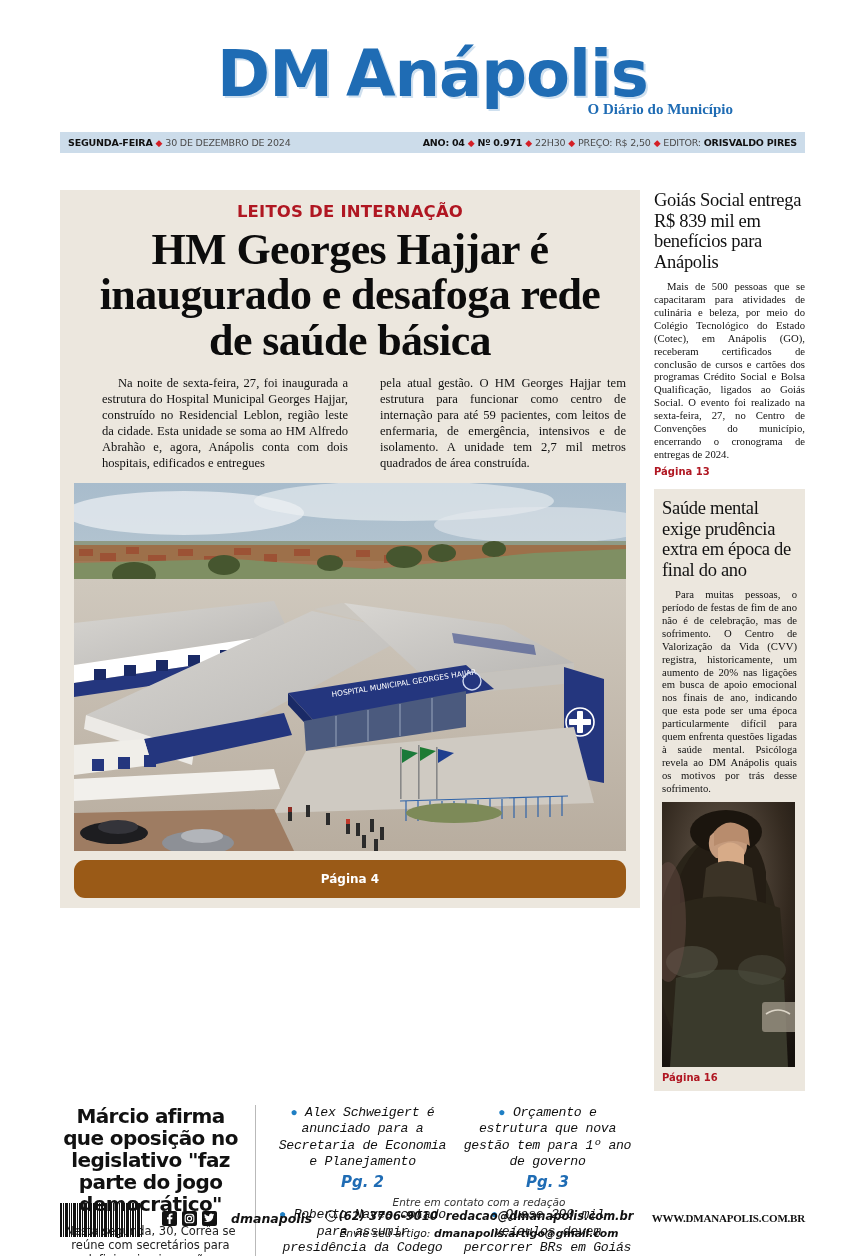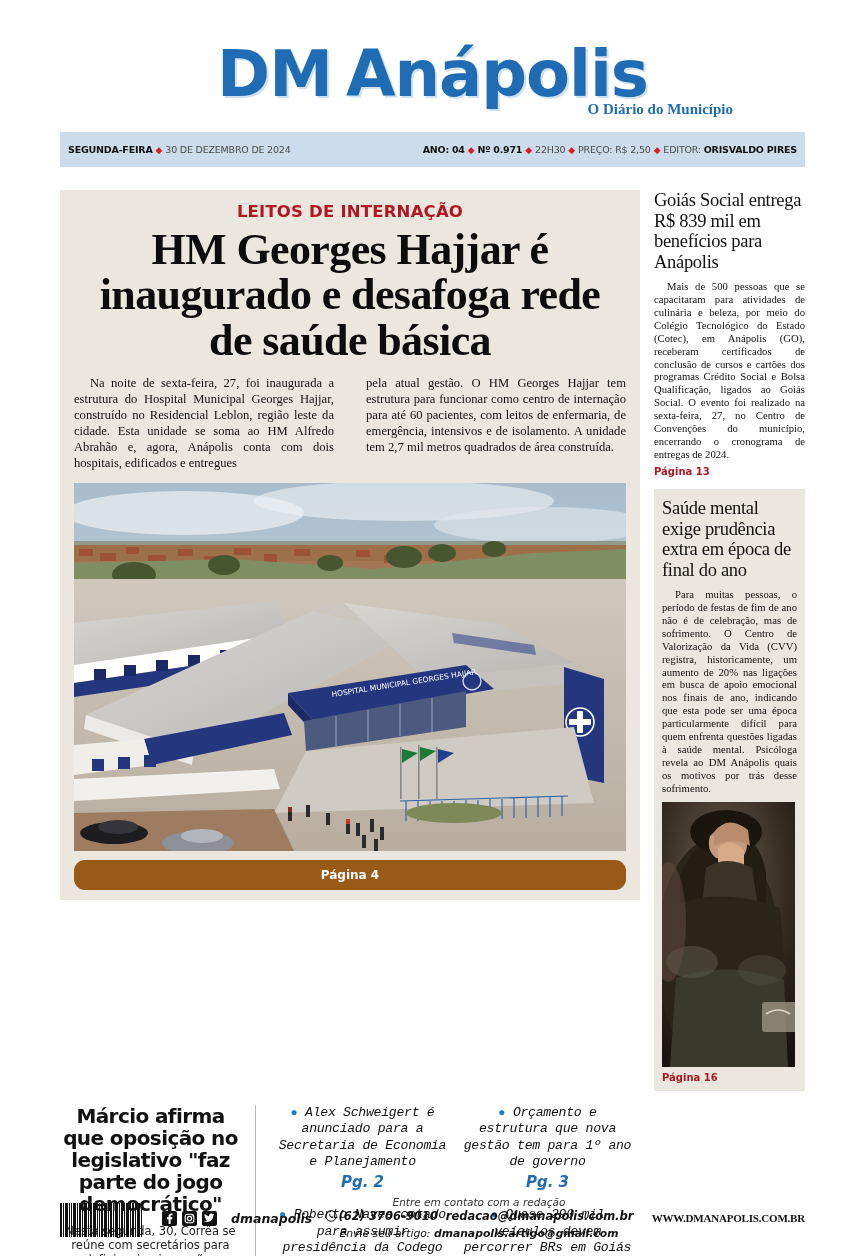--- a/index.html
+++ b/index.html
@@ -16,21 +16,21 @@
   }
   .logo .sp{display:inline-block;width:14px;}
   .tagline{
     font-family:"Liberation Serif",serif;font-weight:bold;
     font-size:15px;color:#1f6cb4;margin-top:-4px;
     padding-right:132px;text-align:right;
   }
 
   
   .datebar{
-    margin:14px 60px 0 60px;height:35px;background:#ccdcea;
+    margin:14px 60px 0 60px;height:21px;background:#ccdcea;
     display:flex;align-items:center;justify-content:space-between;
     padding:0 8px;box-sizing:border-box;
     font-family:"DejaVu Sans",sans-serif;font-size:9.5px;color:#4b4b4b;
     letter-spacing:-.2px;white-space:nowrap;
   }
   .datebar b{color:#111;}
   .dia{color:#d41f26;font-size:9px;padding:0 3px;}
 
   
   .grid{position:absolute;left:60px;top:190px;width:745px;}
@@ -40,29 +40,29 @@
   .lead{width:580px;background:#ece7de;padding:12px 14px 10px 14px;box-sizing:border-box;}
   .kicker{
     font-family:"DejaVu Sans",sans-serif;font-weight:bold;font-size:16.5px;
     color:#b01722;text-align:center;letter-spacing:.2px;margin-bottom:6px;
   }
   .lead-head{
     font-family:"Liberation Serif",serif;font-weight:bold;
     font-size:44px;line-height:1.03;text-align:center;color:#0c0c0c;
     letter-spacing:-.6px;margin:2px 0 12px 0;
   }
-  .lead-cols{display:flex;gap:32px;font-size:12.6px;line-height:1.28;text-align:justify;}
+  .lead-cols{display:flex;gap:32px;font-size:12.6px;line-height:1.28;text-align:justify;margin-left:28px;}
   .lead-cols p{margin:0;}
   .lead-cols .c{width:50%;}
   .indent{text-indent:16px;}
 
   
   .photo-main{margin-top:11px;height:368px;width:100%;position:relative;overflow:hidden;}
   .banner{
-    margin-top:9px;height:30px;background:#9a5a17;border-radius:11px;
+    margin-top:9px;height:38px;background:#9a5a17;border-radius:11px;
     display:flex;align-items:center;justify-content:center;
     font-family:"DejaVu Sans",sans-serif;font-weight:bold;font-size:12px;color:#fff;
   }
 
   
   .rail{width:151px;}
   .rail-head{
     font-family:"Liberation Serif",serif;font-weight:normal;font-size:18.5px;
     line-height:1.12;text-align:left;color:#111;letter-spacing:-.3px;
   }
@@ -152,21 +152,21 @@
     <div class="row1">
 
       <div class="lead">
         <div class="kicker">LEITOS DE INTERNAÇÃO</div>
         <div class="lead-head">HM Georges Hajjar é inaugurado e desafoga rede de saúde básica</div>
         <div class="lead-cols">
           <div class="c">
             <p class="indent">Na noite de sexta-feira, 27, foi inaugurada a estrutura do Hospital Municipal Georges Hajjar, construído no Residencial Leblon, região leste da cidade. Esta unidade se soma ao HM Alfredo Abrahão e, agora, Anápolis conta com dois hospitais, edificados e entregues</p>
           </div>
           <div class="c">
-            <p>pela atual gestão. O HM Georges Hajjar tem estrutura para funcionar como centro de internação para até 60 pacientes, com leitos de enfermaria, de emergência, intensivos e de isolamento. A unidade tem 2,7 mil metros quadrados de área construída.</p>
+            <p>pela atual gestão. O HM Georges Hajjar tem estrutura para funcionar como centro de internação para até 59 pacientes, com leitos de enfermaria, de emergência, intensivos e de isolamento. A unidade tem 2,7 mil metros quadrados de área construída.</p>
           </div>
         </div>
 
         <div class="photo-main">
           <svg viewBox="0 0 552 368" width="552" height="368" preserveAspectRatio="none">
             <defs>
               <linearGradient id="sky" x1="0" y1="0" x2="0" y2="1">
                 <stop offset="0" stop-color="#a8bccc"></stop>
                   <stop offset="55%" stop-color="#c8d3d8"></stop>
                   <stop offset="100%" stop-color="#dfd9cf"></stop>

